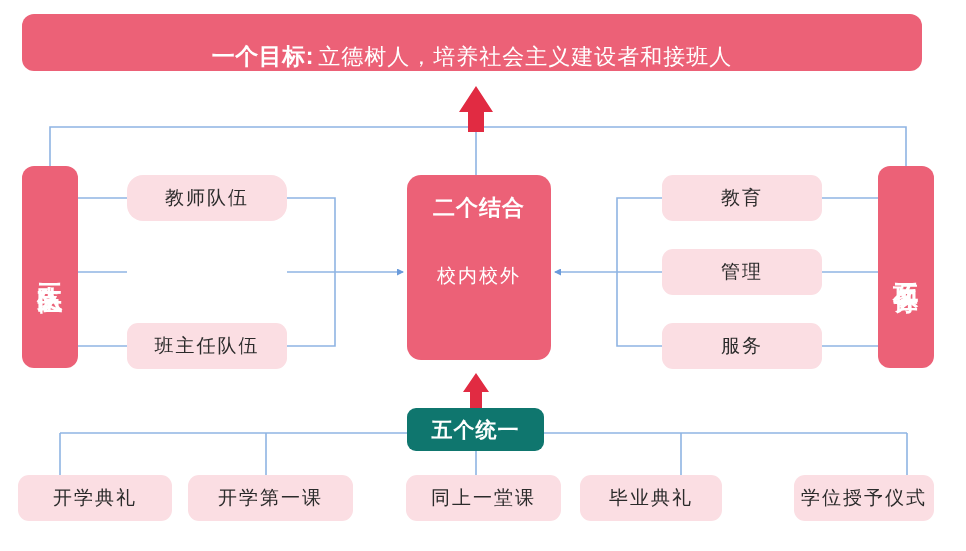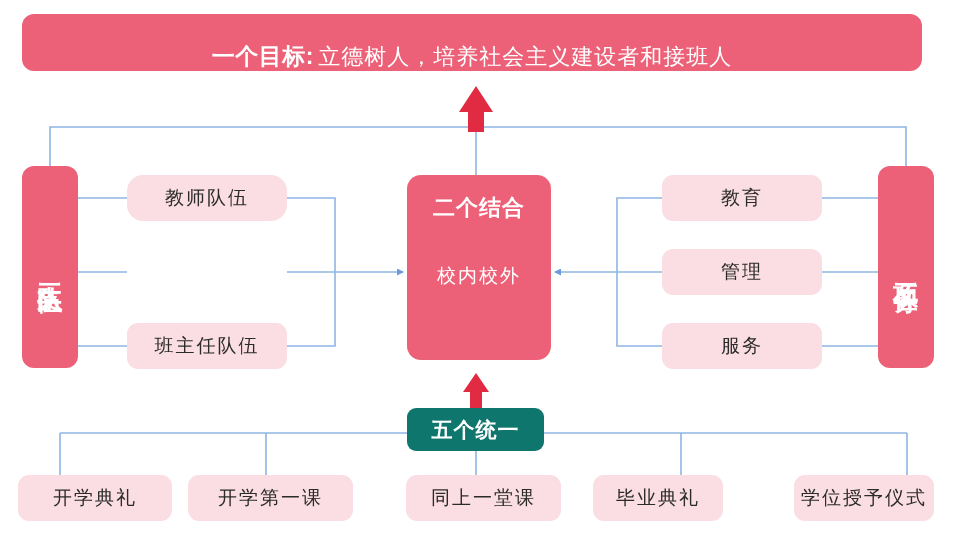--- a/index.html
+++ b/index.html
@@ -156,21 +156,21 @@
   .leaf-right { left: 662px; width: 160px; height: 46px; }
   #leaf-r0 { top: 175px; }
   #leaf-r1 { top: 249px; }
   #leaf-r2 { top: 323px; }
 
   
   .leaf-bottom { top: 475px; height: 46px; }
   #leaf-b0 { left: 18px;  width: 154px; }
   #leaf-b1 { left: 188px; width: 165px; }
   #leaf-b2 { left: 406px; width: 155px; }
-  #leaf-b3 { left: 593px; width: 130px; }
+  #leaf-b3 { left: 580px; width: 142px; }
   #leaf-b4 { left: 794px; width: 140px; }
 </style>
 </head>
 <body>
 
 <div id="stage">
 
   <svg id="connectors" viewBox="0 0 966 551" width="966" height="551" xmlns="http://www.w3.org/2000/svg">
     <defs>
       <marker id="arrow-blue" markerWidth="7" markerHeight="7" refX="6" refY="3.5" orient="auto" markerUnits="userSpaceOnUse">

